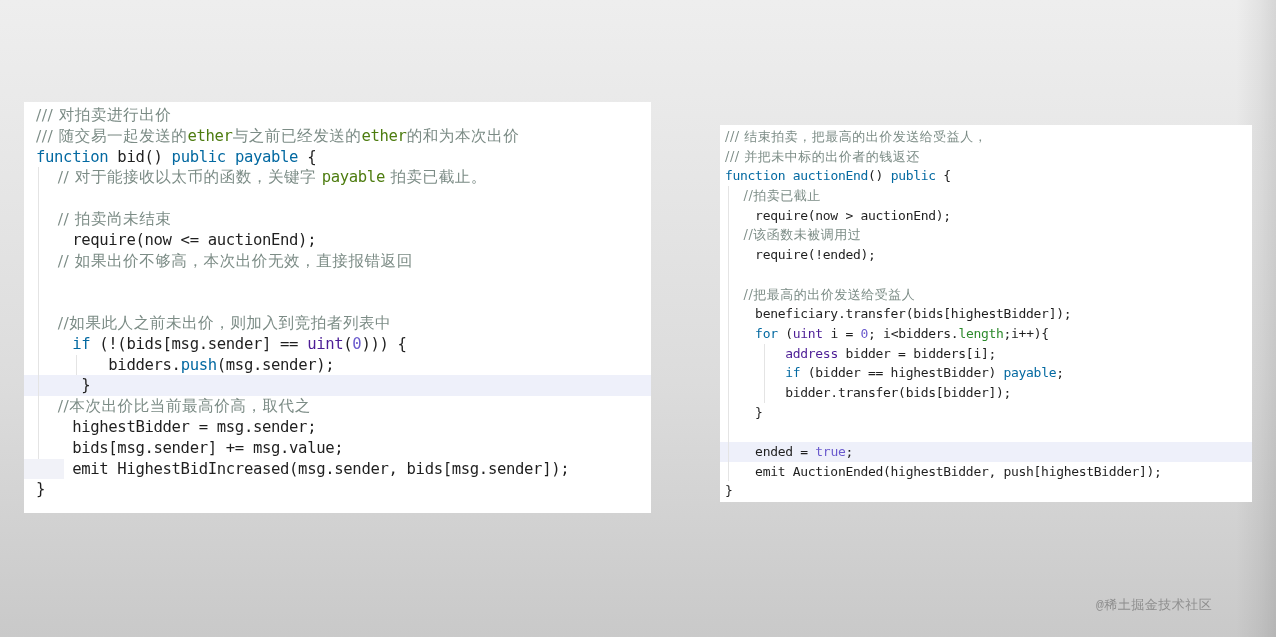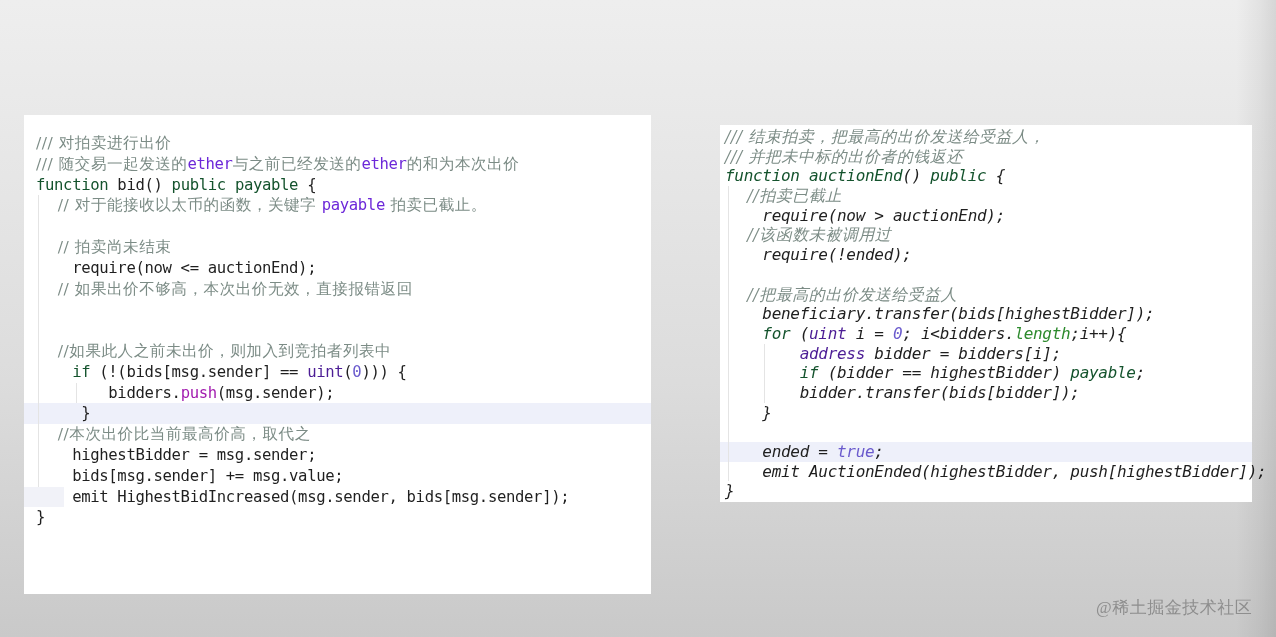--- a/index.html
+++ b/index.html
@@ -9,41 +9,41 @@
       font-family: "DejaVu Sans Mono", "Liberation Mono", monospace;
     }
     .slide-edge {
       position: absolute; top: 0; right: 0; width: 40px; height: 637px;
       background: linear-gradient(90deg, rgba(0,0,0,0) 0%, rgba(0,0,0,0.05) 60%, rgba(0,0,0,0.10) 100%);
     }
     .panel {
       position: absolute; background: #ffffff;
       box-sizing: border-box;
     }
-    #panel-left  { left: 24px;  top: 115px; width: 627px; height: 479px; padding-top: 18px; }
+    #panel-left  { left: 24px;  top: 102px; width: 627px; height: 411px; padding-top: 3px; }
     #panel-right { left: 720px; top: 125px; width: 532px; height: 377px; padding-top: 2px; }
     .line {
       position: relative; white-space: pre; font-size: 15.6px; line-height: 20.8px;
       height: 20.8px; color: #1f1f1f; padding-left: 12px; letter-spacing: -0.35px;
     }
-    #panel-right .line { font-size: 16px; line-height: 19.7px; height: 19.7px; padding-left: 5px; letter-spacing: -0.3px; font-style: italic; }
+    #panel-right .line { font-size: 13px; line-height: 19.7px; height: 19.7px; padding-left: 5px; letter-spacing: -0.3px; }
     .line.hl { background: #eef0fa; }
     .guide {
       position: absolute; top: 0; bottom: 0; width: 1px; background: #e4e4e4;
     }
     .cm { color: #7c8c86; font-family: "DejaVu Serif", "Liberation Serif", serif; letter-spacing: 0.5px; }
-    .cm-code { color: #6d28d9; font-family: "DejaVu Sans Mono", monospace; letter-spacing: -0.35px; }
-    .kw { color: #14532d; }
+    .cm-code { color: #4d7c0f; font-family: "DejaVu Sans Mono", monospace; letter-spacing: -0.35px; }
+    .kw { color: #0369a1; }
     .ty { color: #4c1d95; }
     .lit { color: #6a5acd; }
     .prop { color: #2d8a2d; }
-    .fn { color: #a21caf; }
+    .fn { color: #0369a1; }
     .watermark {
       position: absolute; left: 1096px; top: 596px;
-      font-family: Liberation Serif, serif; font-size: 17px; color: #8e8e8e; letter-spacing: 0.5px;
+      font-family: Liberation Mono, monospace; font-size: 13px; color: #8e8e8e; letter-spacing: 0.5px;
     }
   </style>
 </head>
 <body>
 
 <div class="slide-edge"></div>
 
 <div class="panel" id="panel-left">
   <div class="line"><span class="cm">/// 对拍卖进行出价</span></div>
   <div class="line"><span class="cm">/// 随交易一起发送的</span><span class="cm-code">ether</span><span class="cm">与之前已经发送的</span><span class="cm-code">ether</span><span class="cm">的和为本次出价</span></div>

